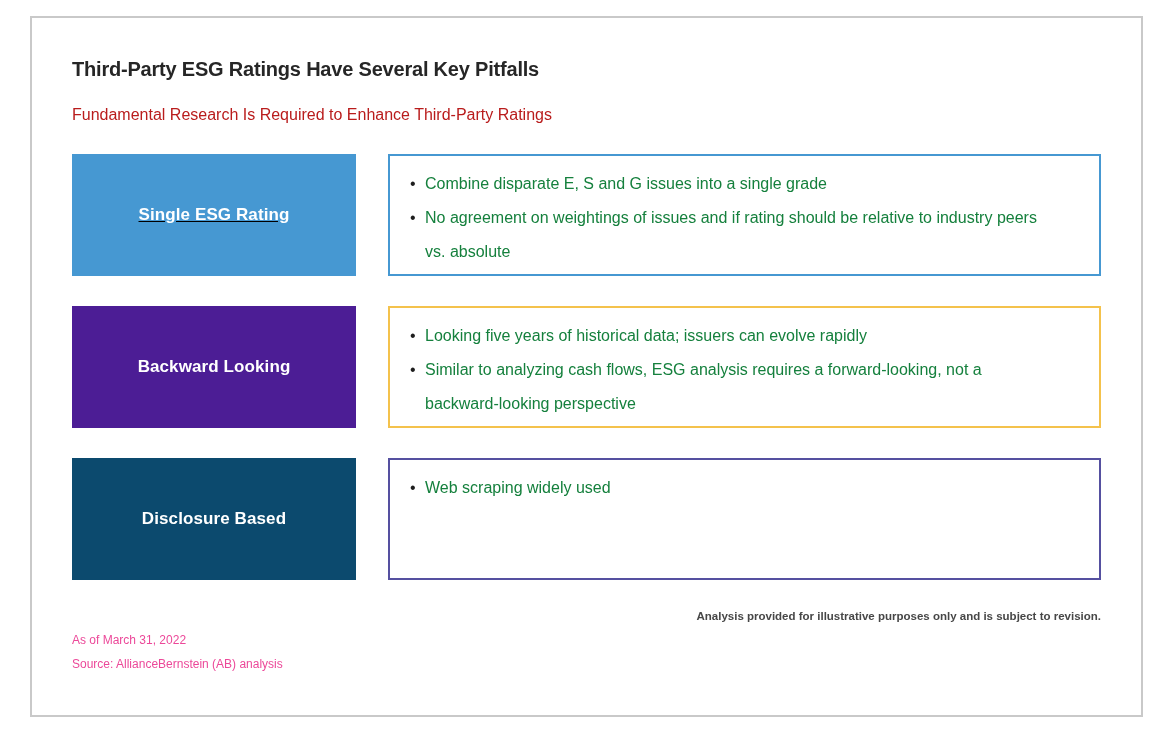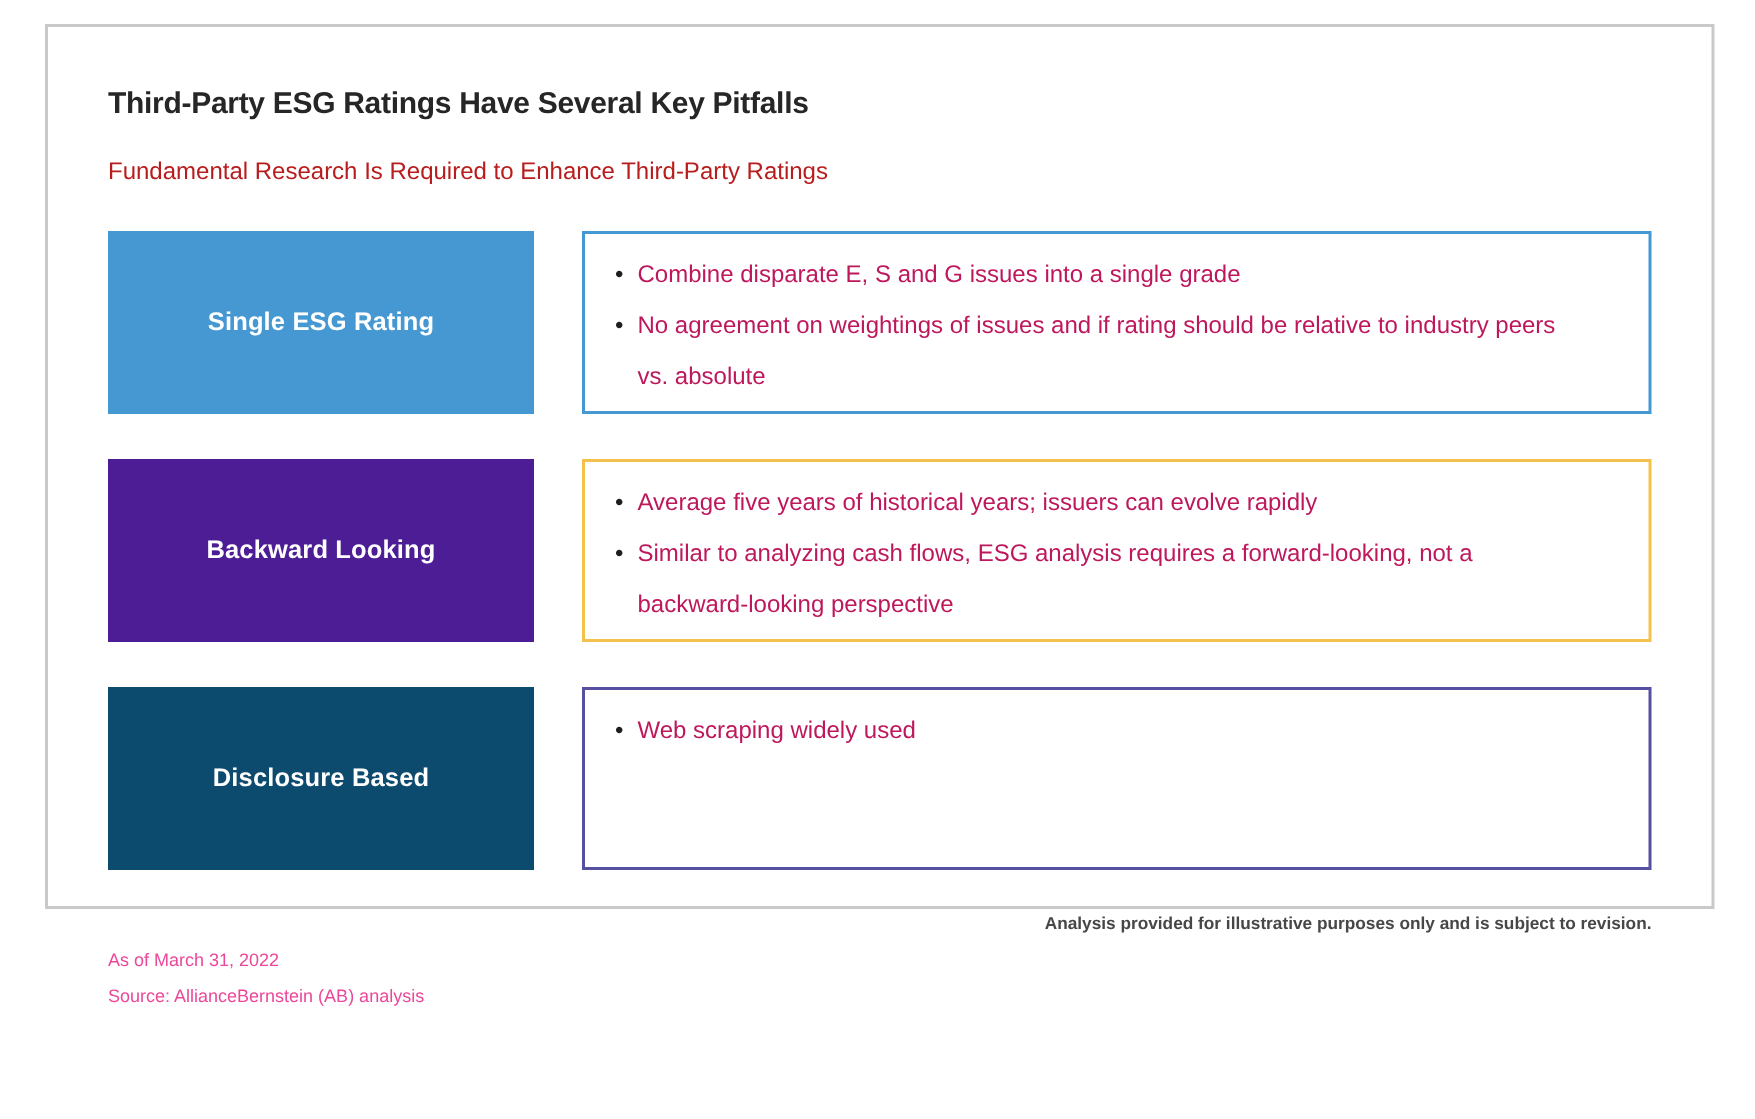--- a/index.html
+++ b/index.html
@@ -5,21 +5,21 @@
   * { margin: 0; padding: 0; box-sizing: border-box; }
   html, body {
     width: 1170px; height: 746px;
     background: #ffffff;
     font-family: "Liberation Sans", sans-serif;
     overflow: hidden;
   }
   .card {
     position: absolute;
     left: 30px; top: 16px;
-    width: 1113px; height: 590px;
+    width: 1113px; height: 701px;
     background: #ffffff;
     border: 2px solid #c9c9c9;
     padding: 0 40px;
   }
   .title {
     margin-top: 40px;
     font-size: 20px;
     font-weight: 700;
     letter-spacing: -0.2px;
     color: #262626;
@@ -53,21 +53,21 @@
     border: 2px solid #999;
     background: #ffffff;
     padding: 11px 56px 11px 20px;
   }
   .bullet-box ul { list-style: none; }
   .bullet-box li {
     position: relative;
     padding-left: 15px;
     font-size: 16px;
     line-height: 34px;
-    color: #be185d;
+    color: #15803d;
   }
   .bullet-box li::before {
     content: "\2022";
     position: absolute;
     left: 0;
     color: #1e1e1e;
   }
   .footnotes { margin-top: 24px; }
   .footnote-bold {
     font-size: 11.5px;
@@ -86,38 +86,38 @@
 <body>
 
 <div class="card">
 
   <h1 class="title">Third-Party ESG Ratings Have Several Key Pitfalls</h1>
   <div class="subtitle">Fundamental Research Is Required to Enhance Third-Party Ratings</div>
 
   <div class="rows">
 
     <div class="row">
-      <div class="label-box" style="background: rgb(70, 152, 210);">
+      <div class="label-box" style="background: rgb(70, 152, 210); text-decoration: underline;">
         <span class="label-text">Single ESG Rating</span>
       </div>
       <div class="bullet-box" style="border-color: rgb(70, 152, 210);">
         <ul>
           <li>Combine disparate E, S and G issues into a single grade</li>
           <li>No agreement on weightings of issues and if rating should be relative to industry peers vs. absolute</li>
         </ul>
       </div>
     </div>
 
     <div class="row">
       <div class="label-box" style="background: #4c1d95;">
         <span class="label-text">Backward Looking</span>
       </div>
       <div class="bullet-box" style="border-color: rgb(244, 194, 76);">
         <ul>
-          <li>Average five years of historical years; issuers can evolve rapidly</li>
+          <li>Looking five years of historical data; issuers can evolve rapidly</li>
           <li>Similar to analyzing cash flows, ESG analysis requires a forward-looking, not a backward-looking perspective</li>
         </ul>
       </div>
     </div>
 
     <div class="row">
       <div class="label-box" style="background: #0c4a6e;">
         <span class="label-text">Disclosure Based</span>
       </div>
       <div class="bullet-box" style="border-color: rgb(85, 80, 160);">

